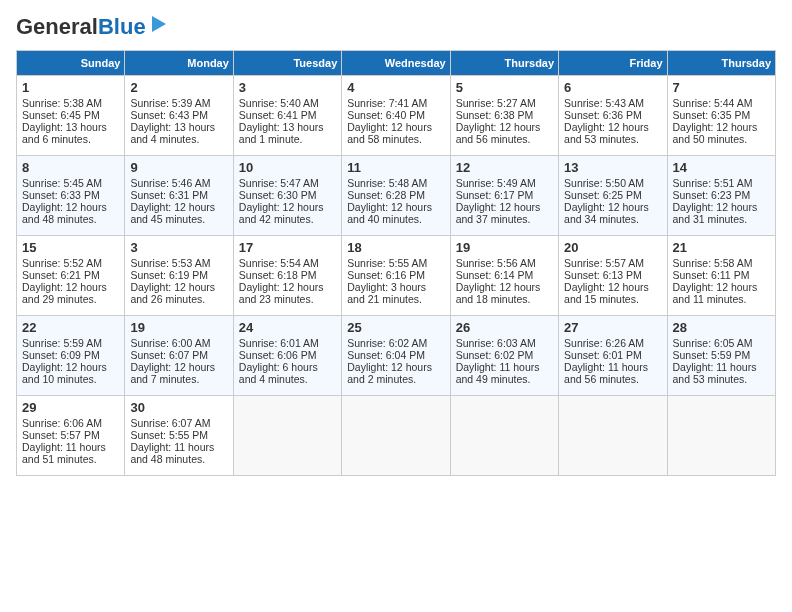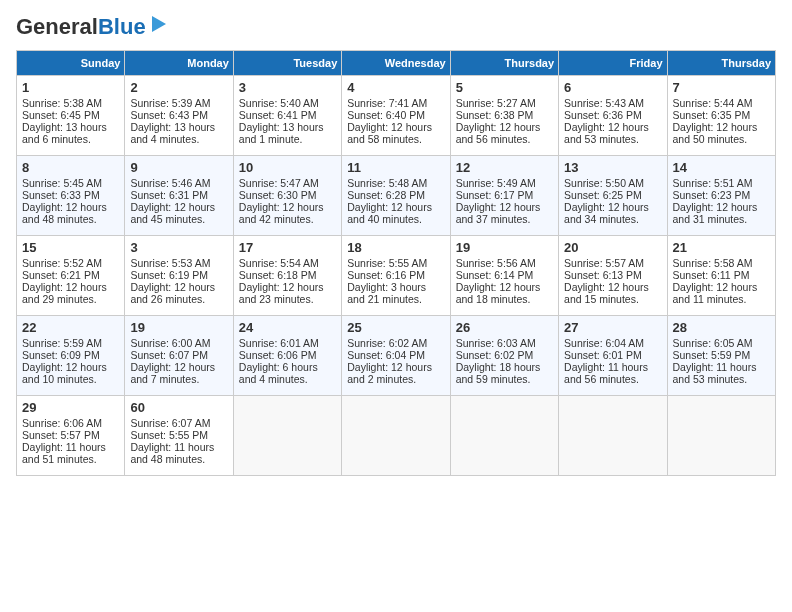--- a/index.html
+++ b/index.html
@@ -247,44 +247,44 @@
         <td>
           <span class="day-num">25</span>
           <div>Sunrise: 6:02 AM</div>
           <div>Sunset: 6:04 PM</div>
           <div>Daylight: 12 hours and 2 minutes.</div>
         </td>
         <td>
           <span class="day-num">26</span>
           <div>Sunrise: 6:03 AM</div>
           <div>Sunset: 6:02 PM</div>
-          <div>Daylight: 18 hours and 59 minutes.</div>
+          <div>Daylight: 11 hours and 49 minutes.</div>
         </td>
         <td>
           <span class="day-num">27</span>
-          <div>Sunrise: 6:04 AM</div>
+          <div>Sunrise: 6:26 AM</div>
           <div>Sunset: 6:01 PM</div>
           <div>Daylight: 11 hours and 56 minutes.</div>
         </td>
         <td>
           <span class="day-num">28</span>
           <div>Sunrise: 6:05 AM</div>
           <div>Sunset: 5:59 PM</div>
           <div>Daylight: 11 hours and 53 minutes.</div>
         </td>
       </tr>
       <tr>
         <td>
           <span class="day-num">29</span>
           <div>Sunrise: 6:06 AM</div>
           <div>Sunset: 5:57 PM</div>
           <div>Daylight: 11 hours and 51 minutes.</div>
         </td>
         <td>
-          <span class="day-num">60</span>
+          <span class="day-num">30</span>
           <div>Sunrise: 6:07 AM</div>
           <div>Sunset: 5:55 PM</div>
           <div>Daylight: 11 hours and 48 minutes.</div>
         </td>
         <td class="empty"></td>
         <td class="empty"></td>
         <td class="empty"></td>
         <td class="empty"></td>
         <td class="empty"></td>
       </tr>

